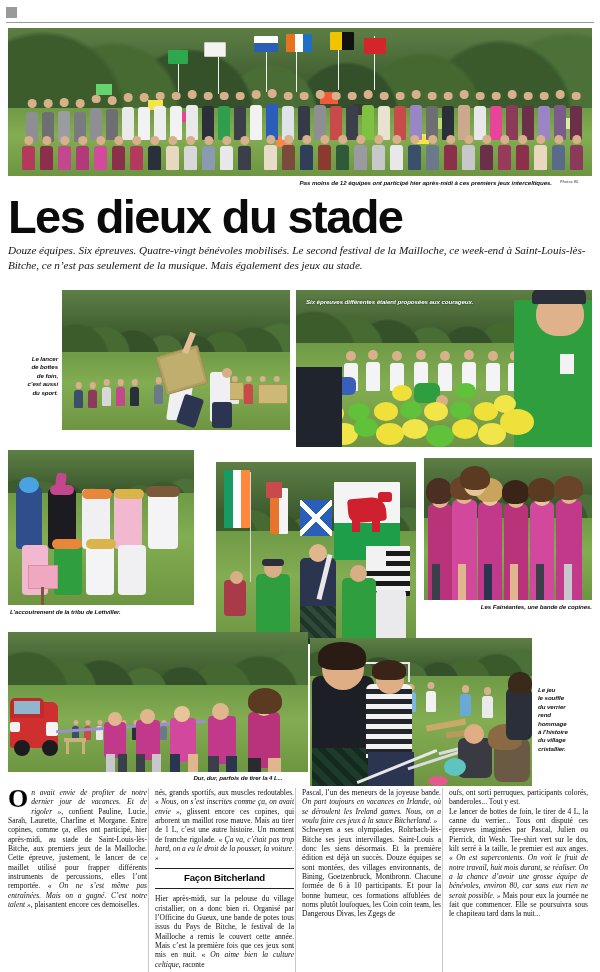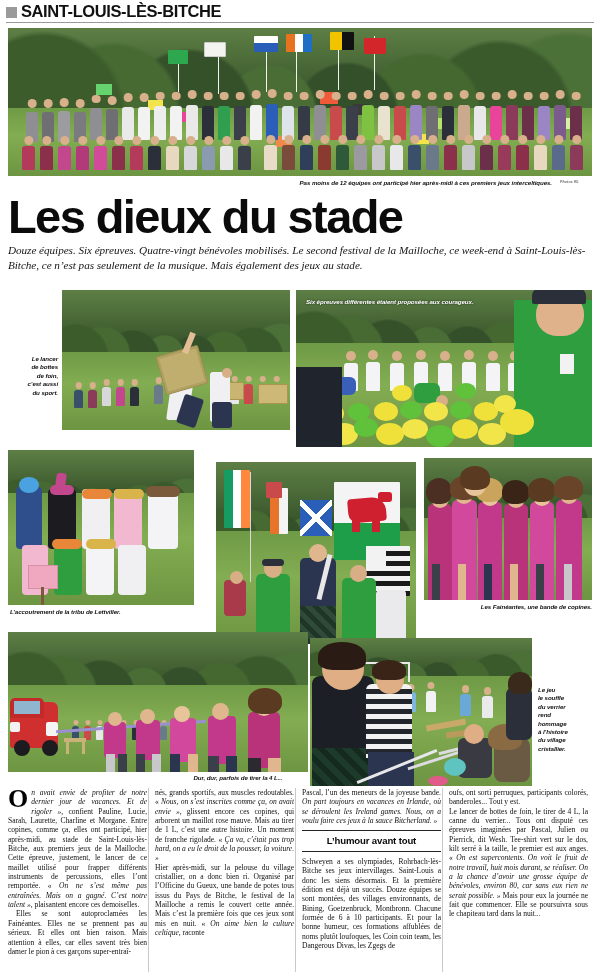--- a/index.html
+++ b/index.html
@@ -208,21 +208,20 @@
     width: 1px;
     height: 184px;
     background: #c9c9c9;
   }
 </style>
 </head>
 <body>
 
 <div class="masthead">
   <div class="masthead-square"></div>
-  <div class="masthead-title">SAINT-LOUIS-LÈS-BITCHE</div>
   <div class="masthead-rule"></div>
 </div>
 
 <div class="photo" style="left:8px; top:28px; width:584px; height:148px;">
   <div class="sky" style="height:46%;"></div>
   <div class="trees" style="top:0; height:58%;"></div>
   <div class="grass" style="height:46%;"></div>
 
   <div class="flagpole" style="left:210px; top:18px; height:48px;"></div>
   <div class="flag" style="left:196px; top:14px; width:22px; height:15px; background:#f3f3f0; border:1px solid #ccc;"></div>
@@ -633,37 +632,36 @@
 <div class="cols">
 
   <div class="col-sep" style="left:148px;"></div>
   <div class="col-sep" style="left:295px;"></div>
   <div class="col-sep" style="left:442px;"></div>
 
   <div class="col col1">
     <p class="noind dropcap-wrap">
       <span class="dropcap">O</span><i>n avait envie de profiter de notre dernier jour de vacances. Et de rigoler »,</i><span> confient Pauline, Lucie, Sarah, Laurette, Charline et Morgane. Entre copines, comme ça, elles ont participé, hier après-midi, au stade de Saint-Louis-lès-Bitche, aux premiers jeux de la Mailloche. Cette épreuve, justement, le lancer de ce maillet utilisé pour frapper différents instruments de percussions, elles l’ont remportée. «</span><i> On ne s’est même pas entraînées. Mais on a gagné. C’est notre talent »,</i><span> plaisantent encore ces demoiselles.</span>
     </p>
-    <p>Elles se sont autoproclamées les Fainéantes. Elles ne se prennent pas au sérieux. Et elles ont bien raison. Mais attention à elles, car elles savent très bien damer le pion à ces garçons super-entraî-</p>
   </div>
 
   <div class="col col2">
     <p class="noind">
       <span>nés, grands sportifs, aux muscles redoutables. «</span><i> Nous, on s’est inscrites comme ça, on avait envie »,</i><span> glissent encore ces copines, qui arborent un maillot rose mauve. Mais au tirer de 1 L, c’est une autre histoire. Un moment de franche rigolade. «</span><i> Ça va, c’était pas trop hard, on a eu le droit de la pousser, la voiture. »</i>
     </p>
+    <h2 class="subhead">Façon Bitcherland</h2>
     <p class="noind">
       <span>Hier après-midi, sur la pelouse du village cristallier, on a donc bien ri. Organisé par l’Officine du Gueux, une bande de potes tous issus du Pays de Bitche, le festival de la Mailloche a remis le couvert cette année. Mais c’est la première fois que ces jeux sont mis en nuit. «</span><i> On aime bien la culture celtique,</i><span> raconte</span>
     </p>
   </div>
 
   <div class="col col3">
     <p class="noind">
       <span>Pascal, l’un des meneurs de la joyeuse bande.</span><i> On part toujours en vacances en Irlande, où se déroulent les Ireland games. Nous, on a voulu faire ces jeux à la sauce Bitcherland. »</i>
     </p>
-    <h2 class="subhead">L’humour avant tout</h2>
     <p class="noind">Schweyen a ses olympiades, Rohrbach-lès-Bitche ses jeux intervillages. Saint-Louis a donc les siens désormais. Et la première édition est déjà un succès. Douze équipes se sont montées, des villages environnants, de Bining, Goetzenbruck, Montbronn. Chacune formée de 6 à 10 participants. Et pour la bonne humeur, ces formations affublées de noms plutôt loufoques, les Coin coin team, les Dangerous Divas, les Zgegs de</p>
   </div>
 
   <div class="col col4">
     <p class="noind">oufs, ont sorti perruques, participants colorés, banderoles... Tout y est.</p>
     <p class="noind">
       <span>Le lancer de bottes de foin, le tirer de 4 L, la canne du verrier... Tous ont disputé ces épreuves imaginées par Pascal, Julien ou Pierrick, dit Wesh. Tee-shirt vert sur le dos, kilt serré à la taille, le premier est aux anges. «</span><i> On est supercontents. On voit le fruit de notre travail, huit mois durant, se réaliser. On a la chance d’avoir une grosse équipe de bénévoles, environ 80, car sans eux rien ne serait possible. »</i><span> Mais pour eux la journée ne fait que commencer. Elle se poursuivra sous le chapiteau tard dans la nuit...</span>
     </p>
   </div>
 </div>

